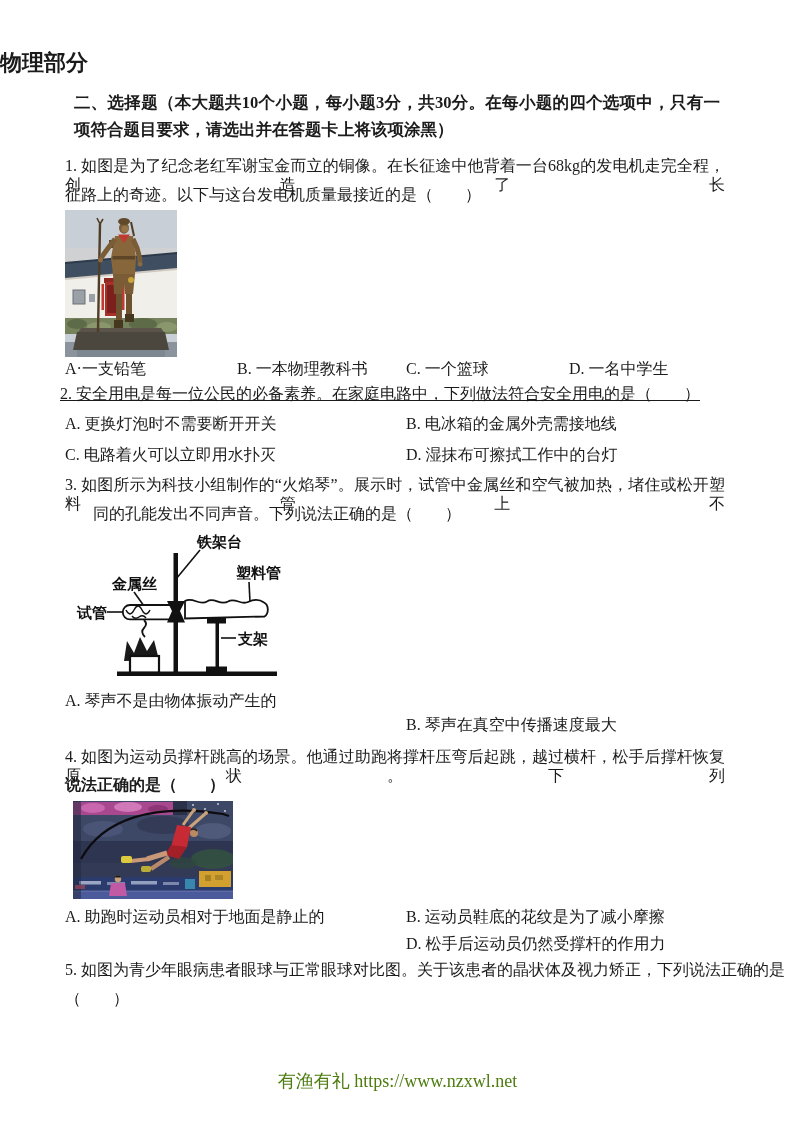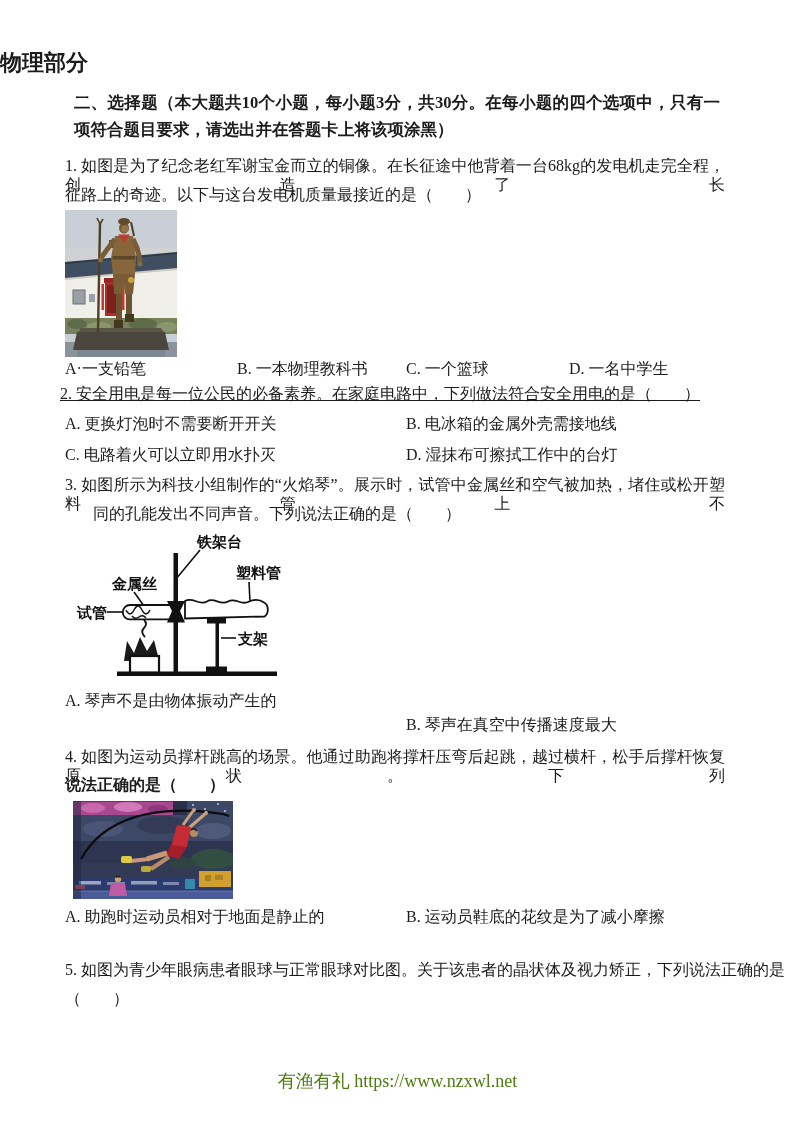--- a/index.html
+++ b/index.html
@@ -184,19 +184,20 @@
     <rect x="48" y="55" width="11" height="7" rx="2" fill="#ddca3e"></rect>
     <rect x="68" y="65" width="10" height="6" rx="2" fill="#c8b832" opacity="0.9"></rect>
 
     <circle cx="45" cy="78" r="3.2" fill="#c8a078"></circle>
     <path d="M41.5,76.5 a4,4 0 0 1 7,0" fill="#201810"></path>
     <path d="M38,82 L52,82 L54,95 L36,95 Z" fill="#c05aa4"></path>
   </svg>
 
   <div class="ln" style="top:907px;left:65px;">A. 助跑时运动员相对于地面是静止的</div>
   <div class="ln" style="top:907px;left:406px;">B. 运动员鞋底的花纹是为了减小摩擦</div>
+  <div class="ln" style="top:934px;left:406px;">D. 松手后运动员仍然受撑杆的作用力</div>
 
   <div class="ln" style="top:960px;left:65px;">5. 如图为青少年眼病患者眼球与正常眼球对比图。关于该患者的晶状体及视力矫正，下列说法正确的是</div>
   <div class="ln" style="top:989px;left:65px;">（　　）</div>
 
   <div class="footer">有渔有礼 https://www.nzxwl.net</div>
 
 </div>
 
 </body></html>

